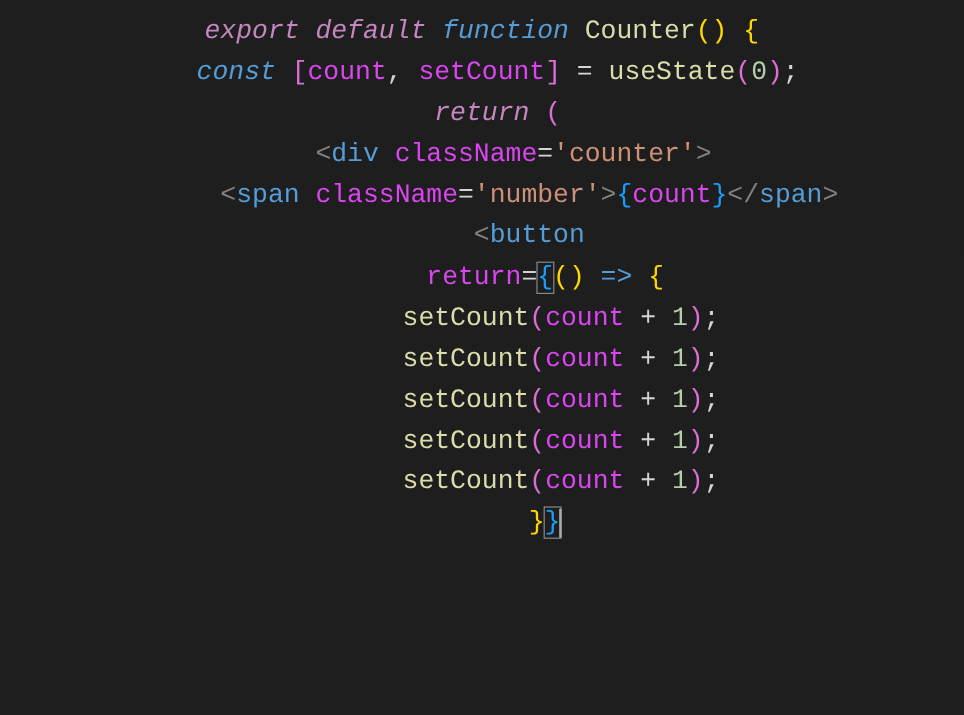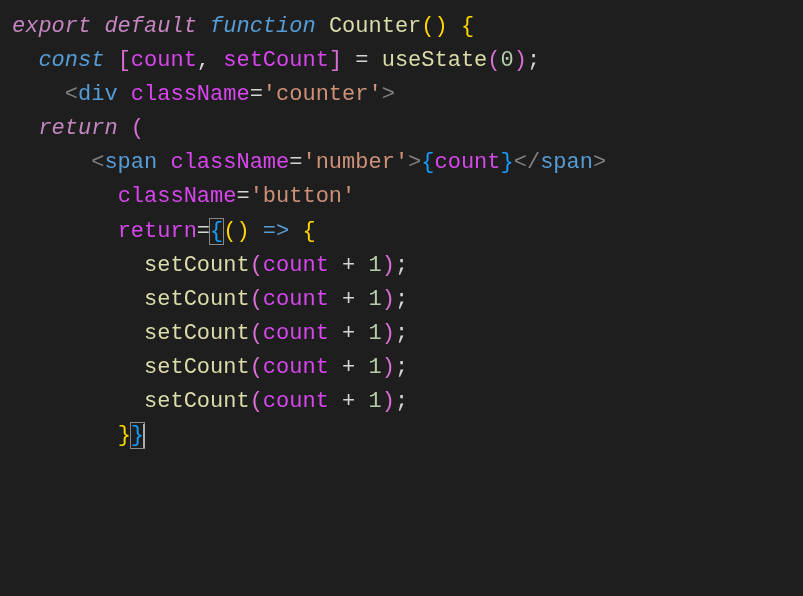--- a/index.html
+++ b/index.html
@@ -11,20 +11,21 @@
       line-height: 1.55;
       color: #d4d4d4;
       overflow: hidden;
       width: 803px;
       height: 596px;
       box-sizing: border-box;
     }
     .line {
       white-space: pre;
       display: block;
+      text-align: center;
     }
     .keyword-blue { color: #569cd6; font-style: italic; }
     .keyword-purple { color: #c586c0; font-style: italic; }
     .func-name { color: #dcdcaa; }
     .variable { color: #d946ef; }
     .string { color: #ce9178; }
     .number { color: #b5cea8; }
     .plain { color: #d4d4d4; }
     .brace-blue { color: #179fff; }
     .paren-yellow { color: #ffd700; }
@@ -43,24 +44,24 @@
       border: 1px solid #888;
       margin: -1px;
     }
   </style>
 </head>
 <body>
 
 <div>
 <span class="line"><span class="keyword-purple">export</span> <span class="keyword-purple">default</span> <span class="keyword-blue">function</span> <span class="func-name">Counter</span><span class="paren-yellow">(</span><span class="paren-yellow">)</span> <span class="paren-yellow">{</span></span>
 <span class="line">  <span class="keyword-blue">const</span> <span class="paren-purple">[</span><span class="variable">count</span><span class="plain">,</span> <span class="variable">setCount</span><span class="paren-purple">]</span> <span class="plain">=</span> <span class="func-name">useState</span><span class="paren-purple">(</span><span class="number">0</span><span class="paren-purple">)</span><span class="plain">;</span></span>
+<span class="line">  <span class="keyword-purple">return</span> <span class="paren-purple">(</span></span>
 <span class="line">    <span class="tag-grey">&lt;</span><span class="tag-blue">div</span> <span class="variable">className</span><span class="plain">=</span><span class="string">'counter'</span><span class="tag-grey">&gt;</span></span>
-<span class="line">  <span class="keyword-purple">return</span> <span class="paren-purple">(</span></span>
 <span class="line">      <span class="tag-grey">&lt;</span><span class="tag-blue">span</span> <span class="variable">className</span><span class="plain">=</span><span class="string">'number'</span><span class="tag-grey">&gt;</span><span class="brace-blue">{</span><span class="variable">count</span><span class="brace-blue">}</span><span class="tag-grey">&lt;/</span><span class="tag-blue">span</span><span class="tag-grey">&gt;</span></span>
-<span class="line">        <span class="variable">className</span><span class="plain">=</span><span class="string">'button'</span></span>
+<span class="line">      <span class="tag-grey">&lt;</span><span class="tag-blue">button</span></span>
 <span class="line">        <span class="variable">return</span><span class="plain">=</span><span class="brace-blue bracket-hl">{</span><span class="paren-yellow">(</span><span class="paren-yellow">)</span> <span class="keyword-blue">=&gt;</span> <span class="paren-yellow">{</span></span>
 <span class="line">          <span class="func-name">setCount</span><span class="paren-purple">(</span><span class="variable">count</span> <span class="plain">+</span> <span class="number">1</span><span class="paren-purple">)</span><span class="plain">;</span></span>
 <span class="line">          <span class="func-name">setCount</span><span class="paren-purple">(</span><span class="variable">count</span> <span class="plain">+</span> <span class="number">1</span><span class="paren-purple">)</span><span class="plain">;</span></span>
 <span class="line">          <span class="func-name">setCount</span><span class="paren-purple">(</span><span class="variable">count</span> <span class="plain">+</span> <span class="number">1</span><span class="paren-purple">)</span><span class="plain">;</span></span>
 <span class="line">          <span class="func-name">setCount</span><span class="paren-purple">(</span><span class="variable">count</span> <span class="plain">+</span> <span class="number">1</span><span class="paren-purple">)</span><span class="plain">;</span></span>
 <span class="line">          <span class="func-name">setCount</span><span class="paren-purple">(</span><span class="variable">count</span> <span class="plain">+</span> <span class="number">1</span><span class="paren-purple">)</span><span class="plain">;</span></span>
 <span class="line">        <span class="paren-yellow">}</span><span class="brace-blue bracket-hl">}</span><span class="cursor"></span></span>
 </div>
 
 </body></html>

